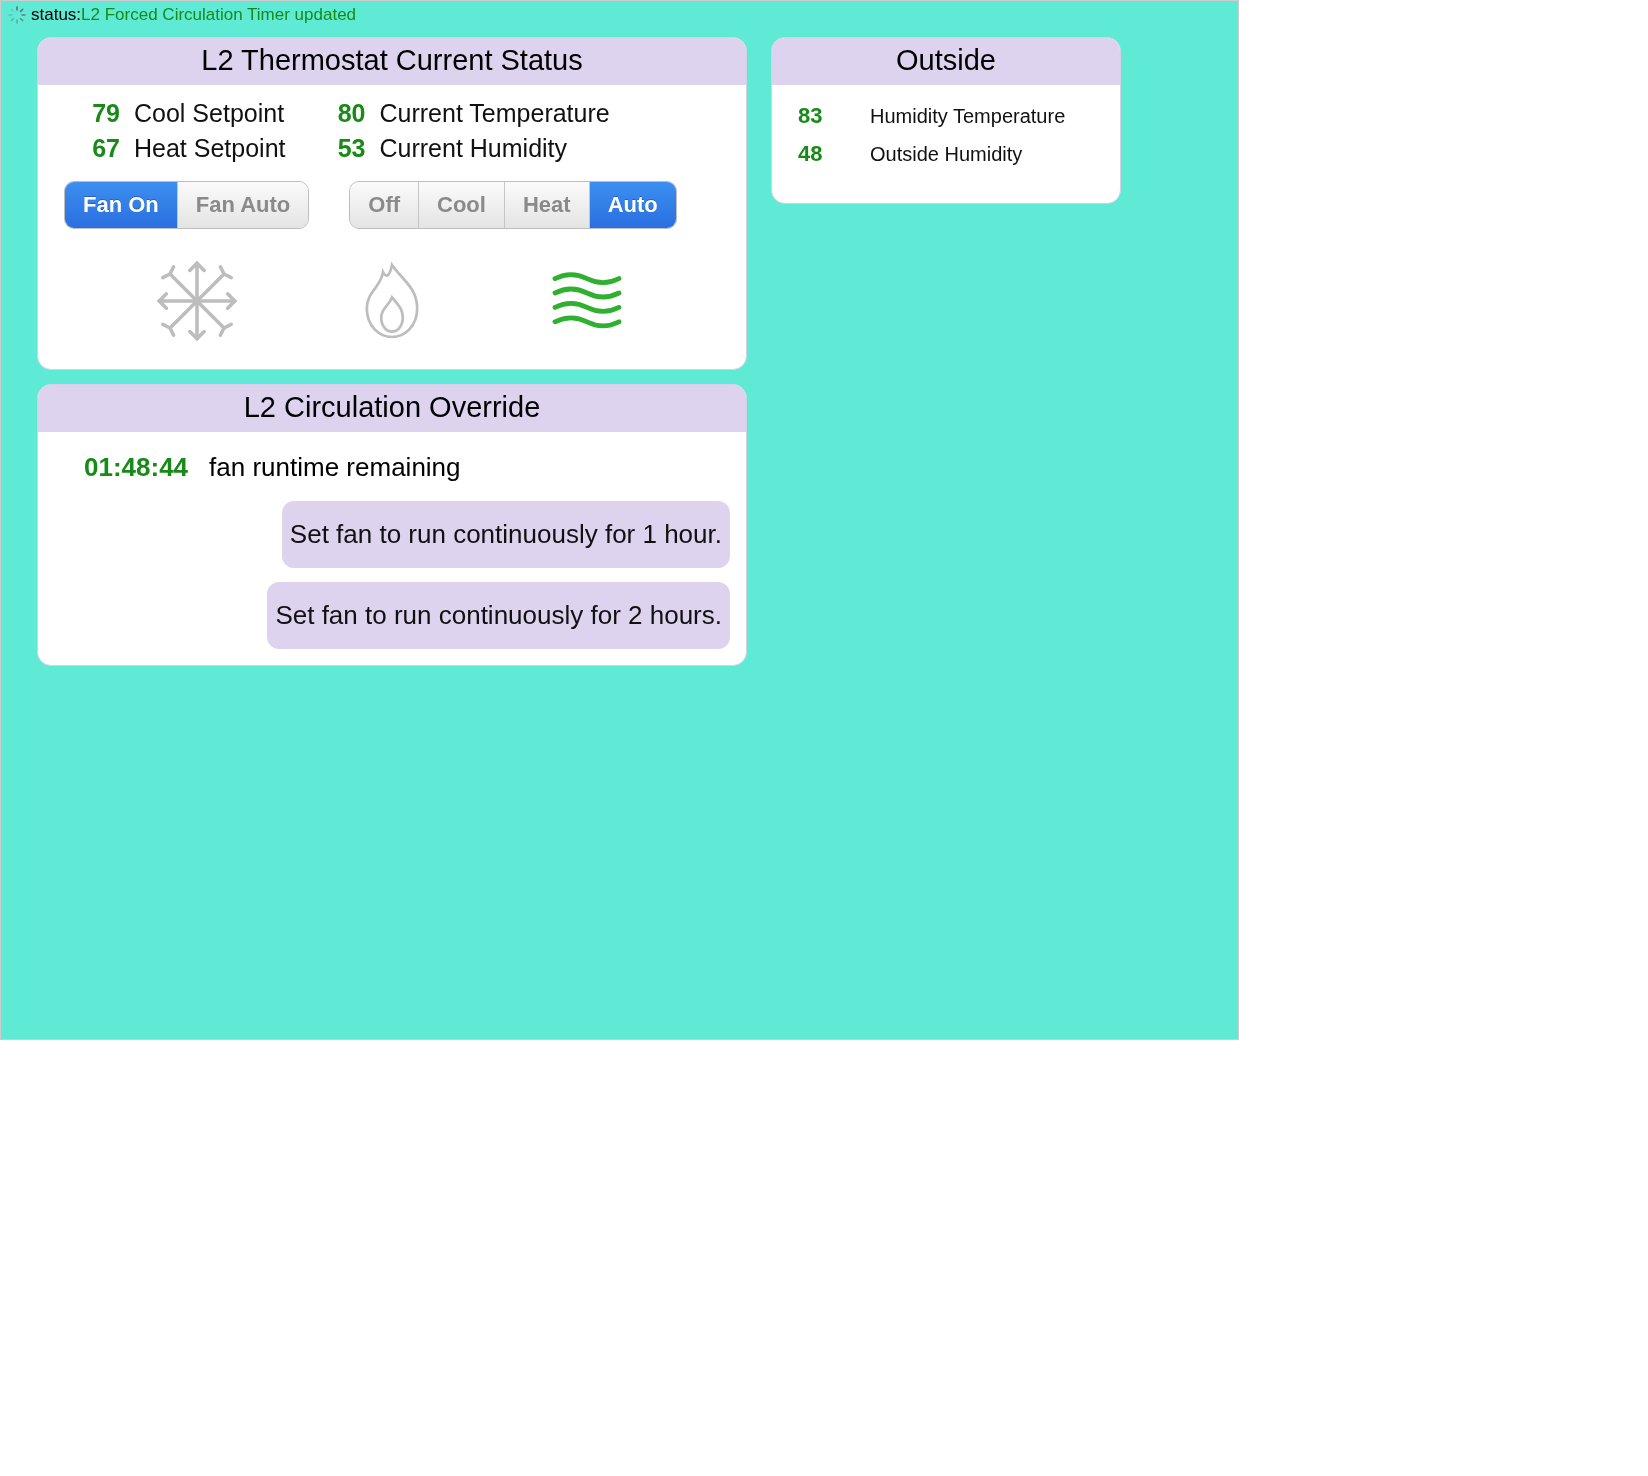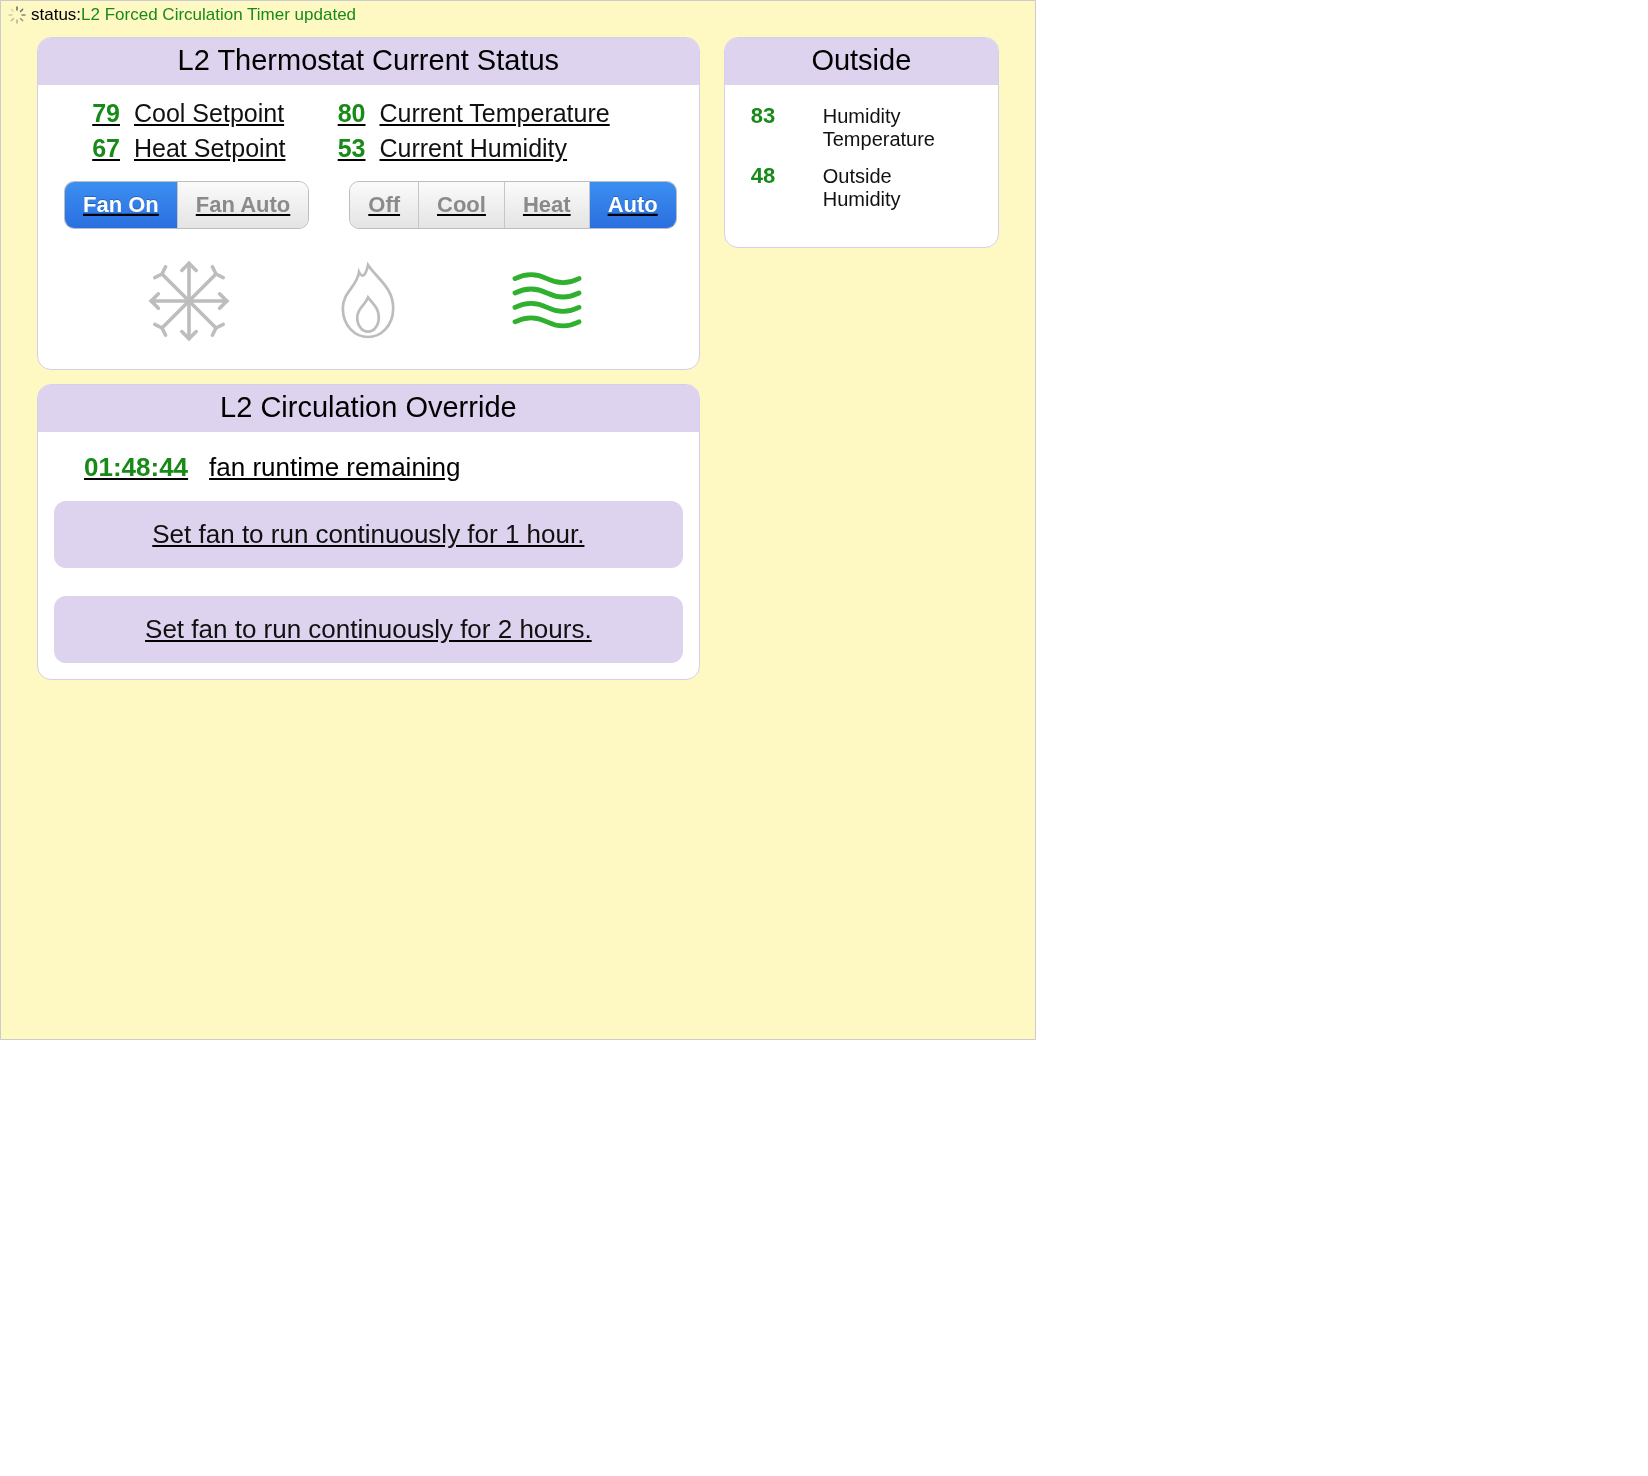--- a/index.html
+++ b/index.html
@@ -5,23 +5,23 @@
   * { box-sizing: border-box; }
   body {
     margin: 0;
     padding: 0;
     font-family: Arial, Helvetica, sans-serif;
     background: #fff;
     color: #000;
   }
   .wrapper {
     border: 1px solid #ccc;
-    width: 1036px;
+    width: 1239px;
     min-height: 1040px;
-    background: #fef9c3;
+    background: #5eead4;
   }
   .status-bar {
     display: flex;
     align-items: center;
     padding: 4px 6px;
     font-size: 17px;
   }
   .status-bar .label { color: #000; margin-left: 4px; }
   .status-bar .msg { color: #188a18; margin-left: 0; }
   .spinner {
@@ -42,21 +42,21 @@
     background: #fff;
     overflow: hidden;
     margin-bottom: 14px;
   }
   .panel-header {
     background: #ddd3ef;
     text-align: center;
     font-size: 29px;
     padding: 6px 0 8px 0;
   }
-  .panel-body { padding: 14px 22px 18px 22px; text-decoration: underline; }
+  .panel-body { padding: 14px 22px 18px 22px; }
   .setpoints {
     display: flex;
     gap: 40px;
     margin-bottom: 18px;
     padding-left: 20px;
   }
   .sp-col { display: flex; flex-direction: column; gap: 6px; }
   .sp-row { display: flex; align-items: baseline; gap: 14px; font-size: 25px; }
   .sp-row .val { color: #188a18; font-weight: bold; min-width: 40px; text-align: right; }
   .sp-row .lbl { color: #111; }
@@ -96,21 +96,21 @@
   }
   .icon-row .ic { width: 100px; height: 100px; display: flex; align-items: center; justify-content: center; }
   .runtime-row {
     display: flex;
     align-items: baseline;
     gap: 21px;
     font-size: 26px;
     padding: 6px 36px 18px 36px;
   }
   .runtime-row .time { color: #188a18; font-weight: bold; }
-  .override-buttons { display: flex; flex-direction: column; gap: 28px; padding: 0 6px 6px 6px; }
+  .override-buttons { display: flex; flex-direction: column; gap: 14px; padding: 0 6px 6px 6px; align-items: flex-end; }
   .ov-btn {
     background: #ddd3ef;
     border: none;
     border-radius: 12px;
     font-size: 26px;
     color: #111;
     padding: 18px 8px;
     text-align: center;
     cursor: pointer;
     font-family: inherit;

